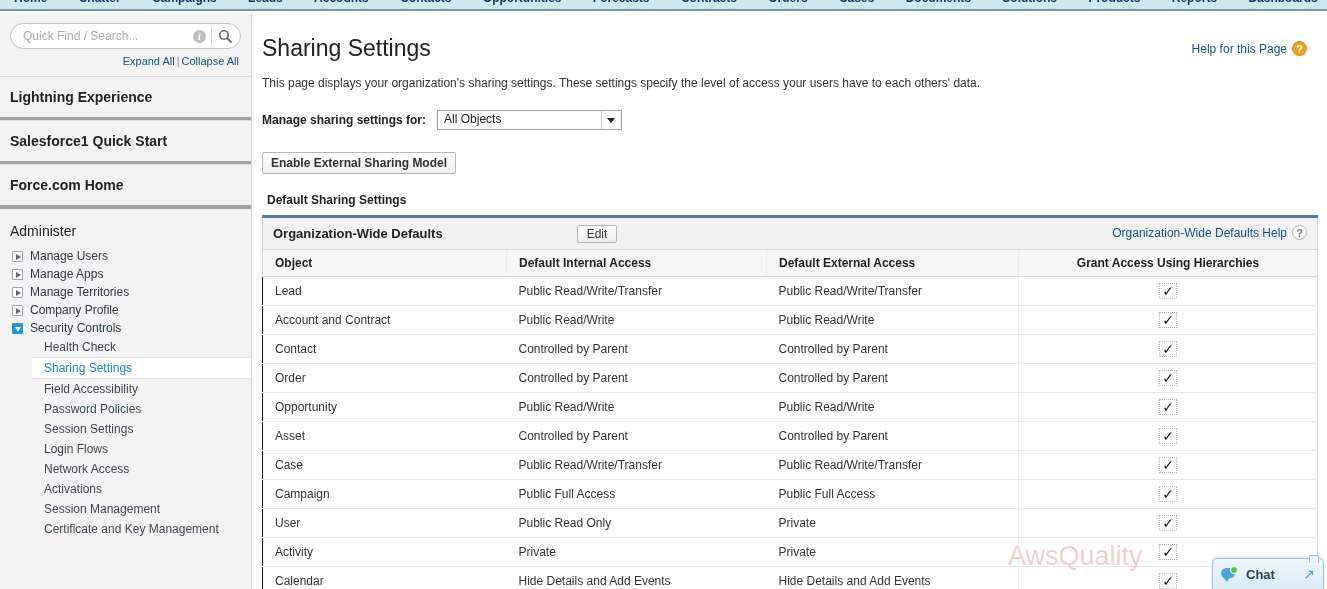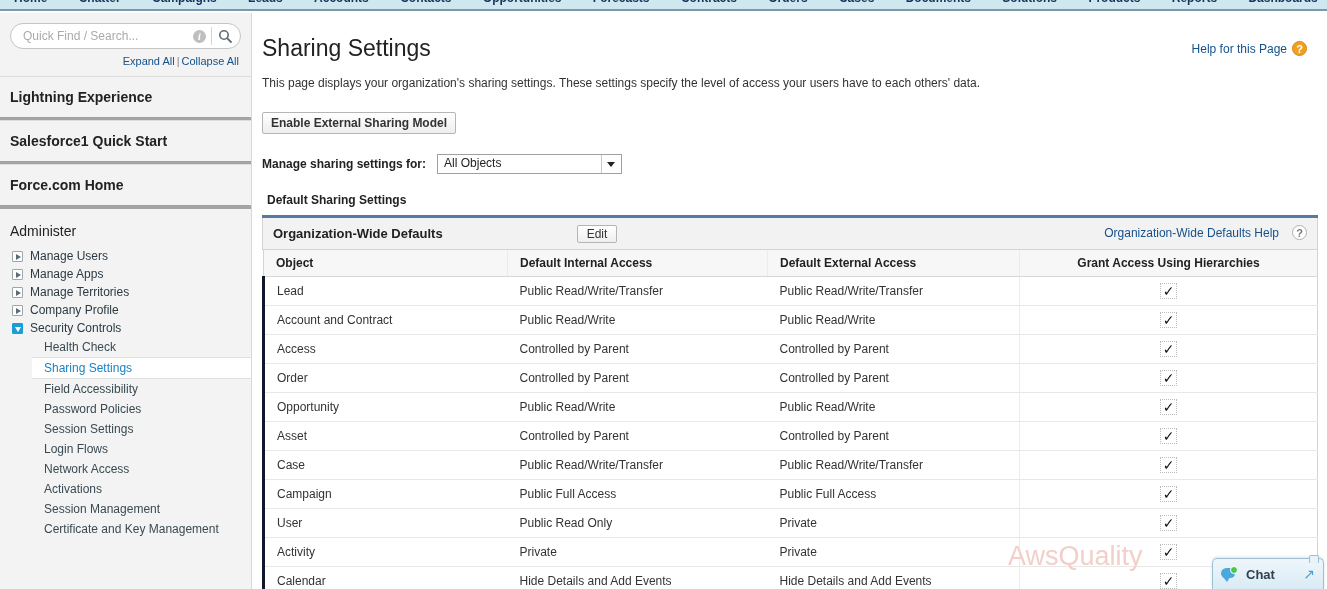--- a/index.html
+++ b/index.html
@@ -252,21 +252,21 @@
     height: 32px;
     display: flex; align-items: center;
     padding: 0 10px;
   }
   #owdheader .title {
     font-size: 13px; font-weight: bold; color: #222;
   }
   #owdheader .editbtn { margin-left: 134px; padding: 1px 9px; font-weight: normal; }
   #owdheader .helplink {
     position: absolute; right: 10px; top: 7px;
-    display: flex; align-items: center; gap: 13px;
+    display: flex; align-items: center; gap: 5px;
     font-size: 12px;
   }
   #owdheader .helplink a { color: #15518c; text-decoration: none; }
 
   table#owd {
     width: 100%;
     border-collapse: collapse;
     font-size: 12px;
     background: #ffffff;
   }
@@ -283,21 +283,21 @@
   }
   table#owd th:first-child { border-left: 1px solid #d4d4d4; }
   table#owd th:last-child { border-right: 1px solid #d4d4d4; text-align: center; padding-left: 0; }
   table#owd td {
     border-bottom: 1px solid #e8e8e8;
     padding: 6px 0 6px 12px;
     color: #333;
     height: 25px;
     white-space: nowrap;
   }
-  table#owd td:first-child { border-left: 3px solid #0f172a; }
+  table#owd td:first-child { border-left: 1px solid #0f172a; }
   table#owd td:last-child { border-right: 1px solid #d4d4d4; text-align: center; padding-left: 0; }
   table#owd td.grant { border-left: 1px solid #ececec; }
   table#owd th.c-obj, table#owd td.c-obj { width: 244px; }
   table#owd th.c-int, table#owd td.c-int { width: 260px; }
   table#owd th.c-ext, table#owd td.c-ext { width: 252px; }
   .check {
     display: inline-block;
     font-size: 14px;
     color: #111;
     border: 1px dotted #bbbbbb;
@@ -455,31 +455,31 @@
 
   <div id="helpforpage">
     <a href="#">Help for this Page</a>
     <span class="qmark-orange">?</span>
   </div>
 
   <div id="pagetitle">Sharing Settings</div>
 
   <div id="pagedesc">This page displays your organization's sharing settings. These settings specify the level of access your users have to each others' data.</div>
 
-  <div id="extbtnrow">
-    <button class="btn">Enable External Sharing Model</button>
-  </div>
-
   <div id="managerow">
     <span class="lab">Manage sharing settings for:</span>
     <span class="selectwrap">
       <span class="val">All Objects</span>
       <span class="sepline"></span>
       <span class="arrow"></span>
     </span>
+  </div>
+
+  <div id="extbtnrow">
+    <button class="btn">Enable External Sharing Model</button>
   </div>
 
   <div id="defaultsharing">Default Sharing Settings</div>
 
   <div id="owdblock">
     <div id="owdheader">
       <span class="title">Organization-Wide Defaults</span>
       <button class="btn editbtn">Edit</button>
       <span class="helplink">
         <a href="#">Organization-Wide Defaults Help</a>
@@ -503,21 +503,21 @@
           <td class="c-ext">Public Read/Write/Transfer</td>
           <td class="grant"><span class="check">✓</span></td>
         </tr>
         <tr>
           <td class="c-obj">Account and Contract</td>
           <td class="c-int">Public Read/Write</td>
           <td class="c-ext">Public Read/Write</td>
           <td class="grant"><span class="check">✓</span></td>
         </tr>
         <tr>
-          <td class="c-obj">Access</td>
+          <td class="c-obj">Contact</td>
           <td class="c-int">Controlled by Parent</td>
           <td class="c-ext">Controlled by Parent</td>
           <td class="grant"><span class="check">✓</span></td>
         </tr>
         <tr>
           <td class="c-obj">Order</td>
           <td class="c-int">Controlled by Parent</td>
           <td class="c-ext">Controlled by Parent</td>
           <td class="grant"><span class="check">✓</span></td>
         </tr>

